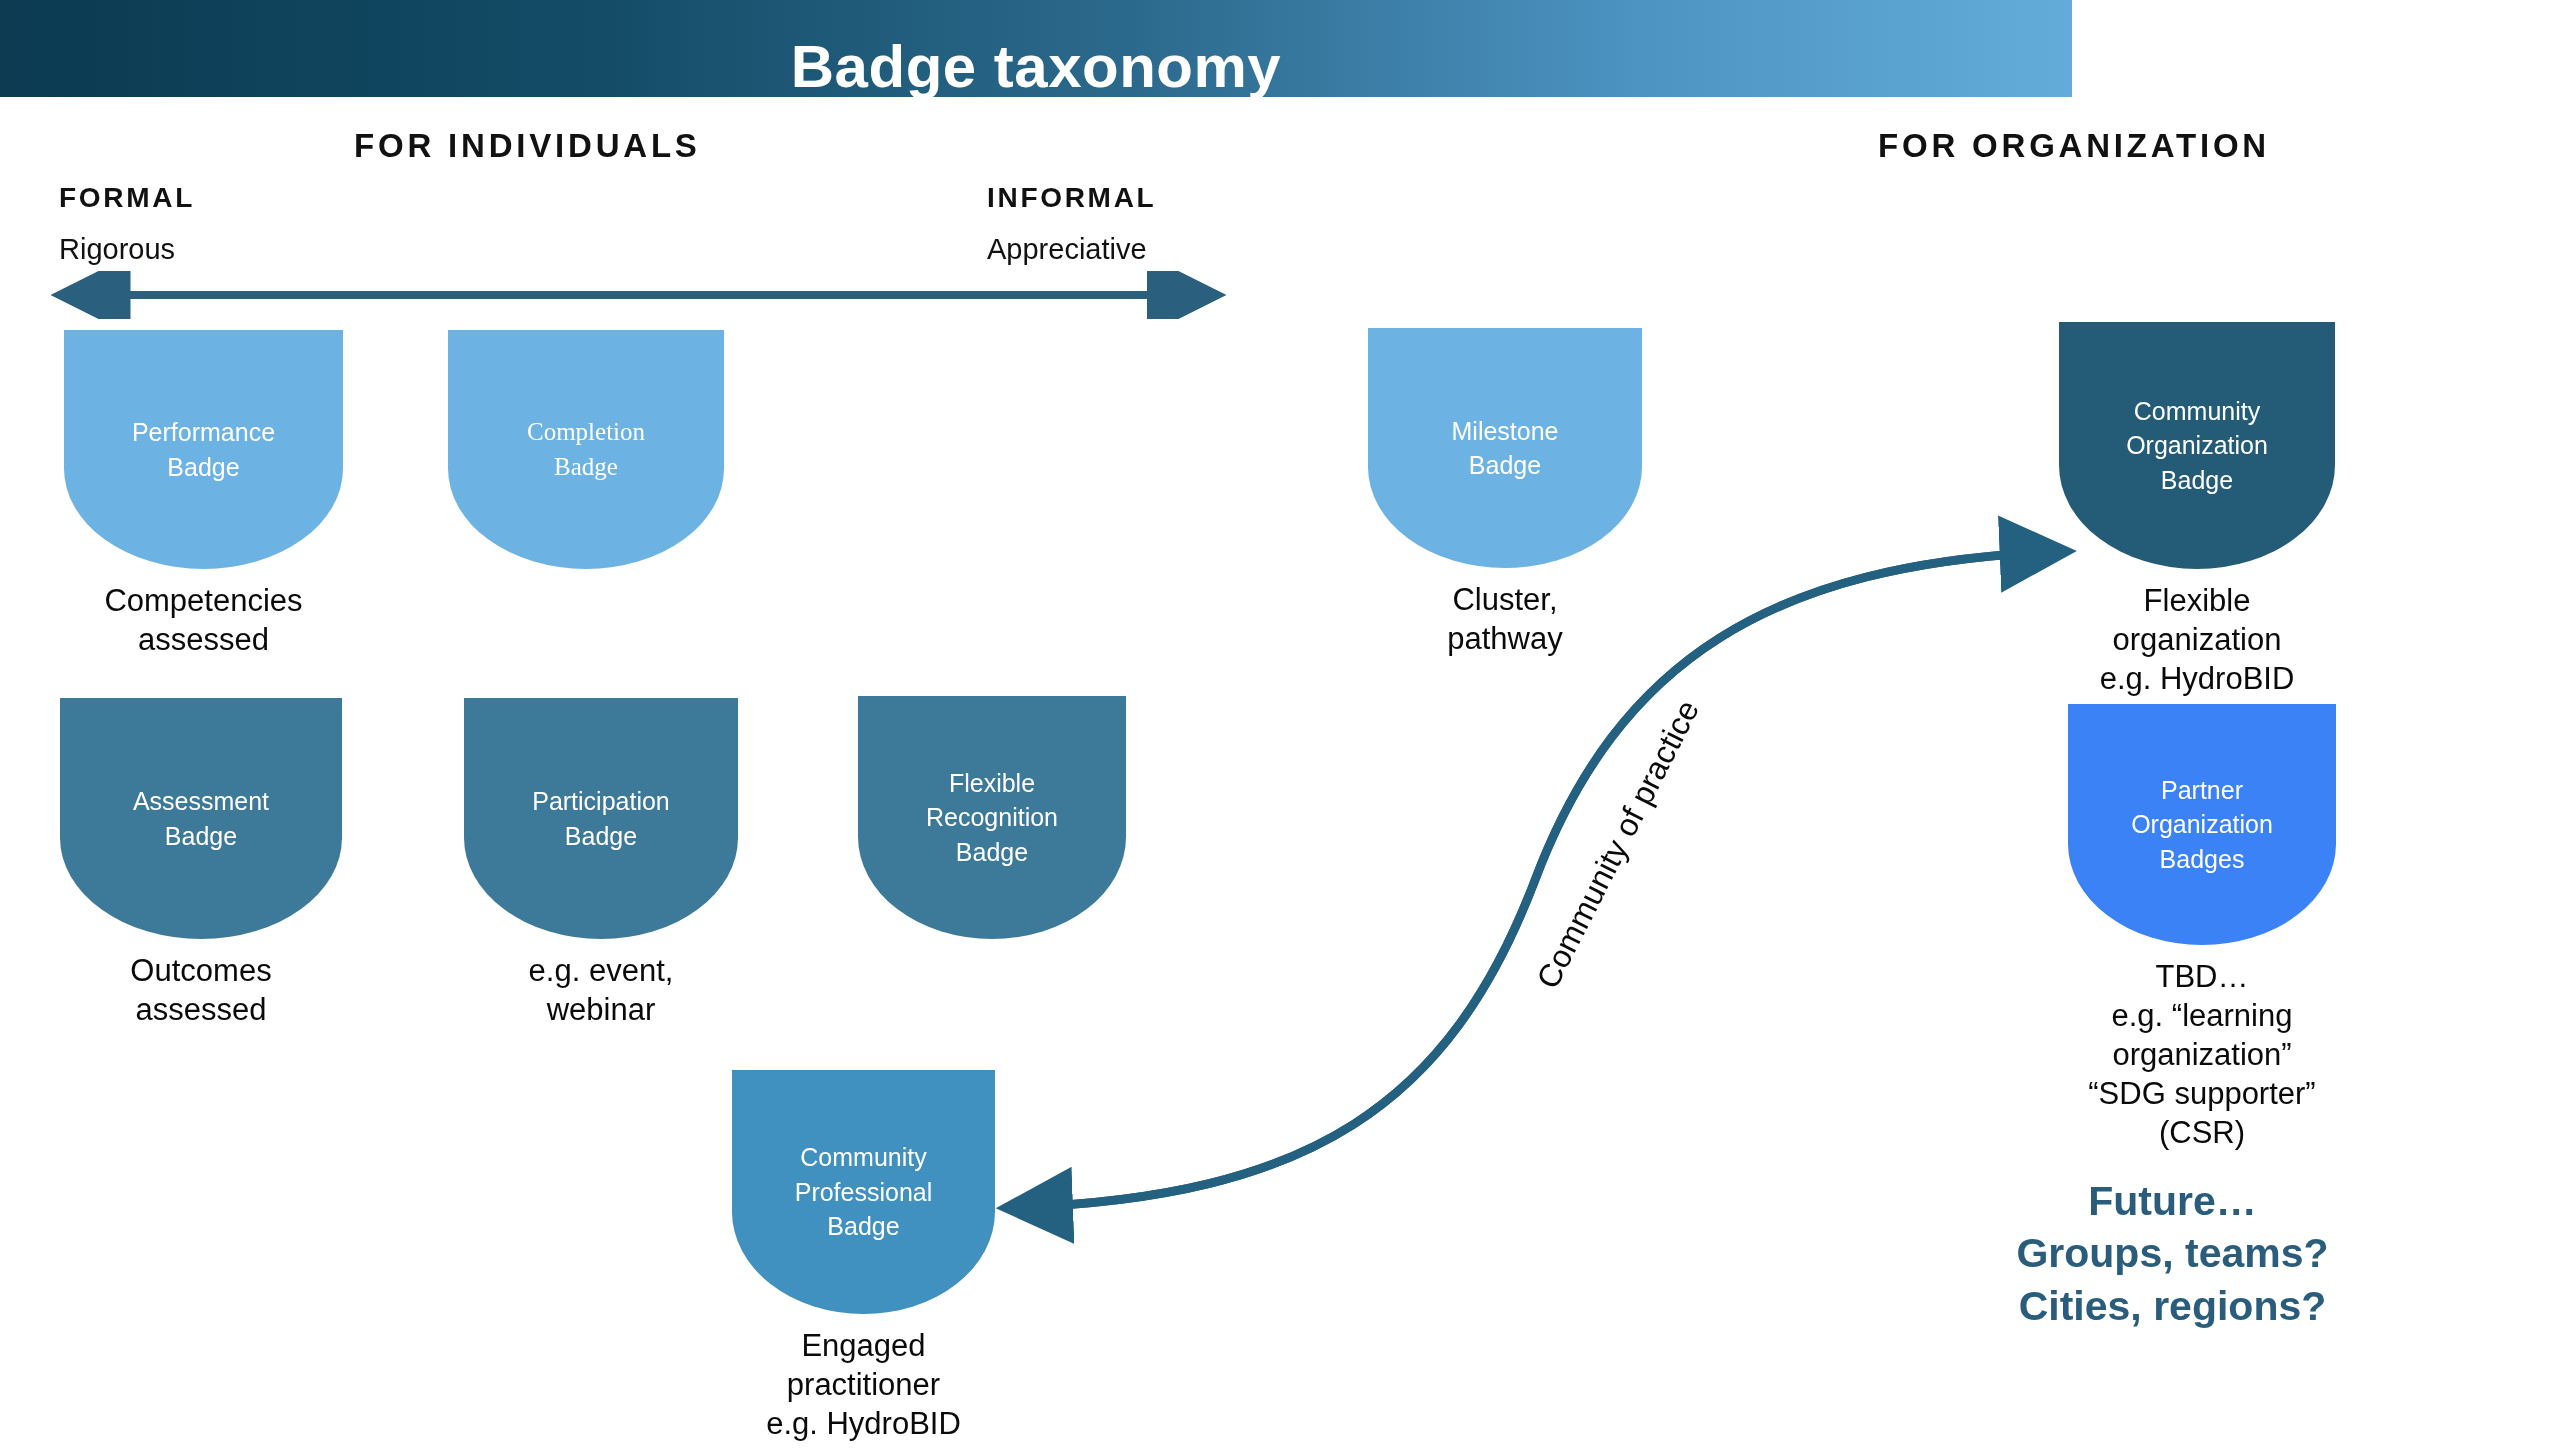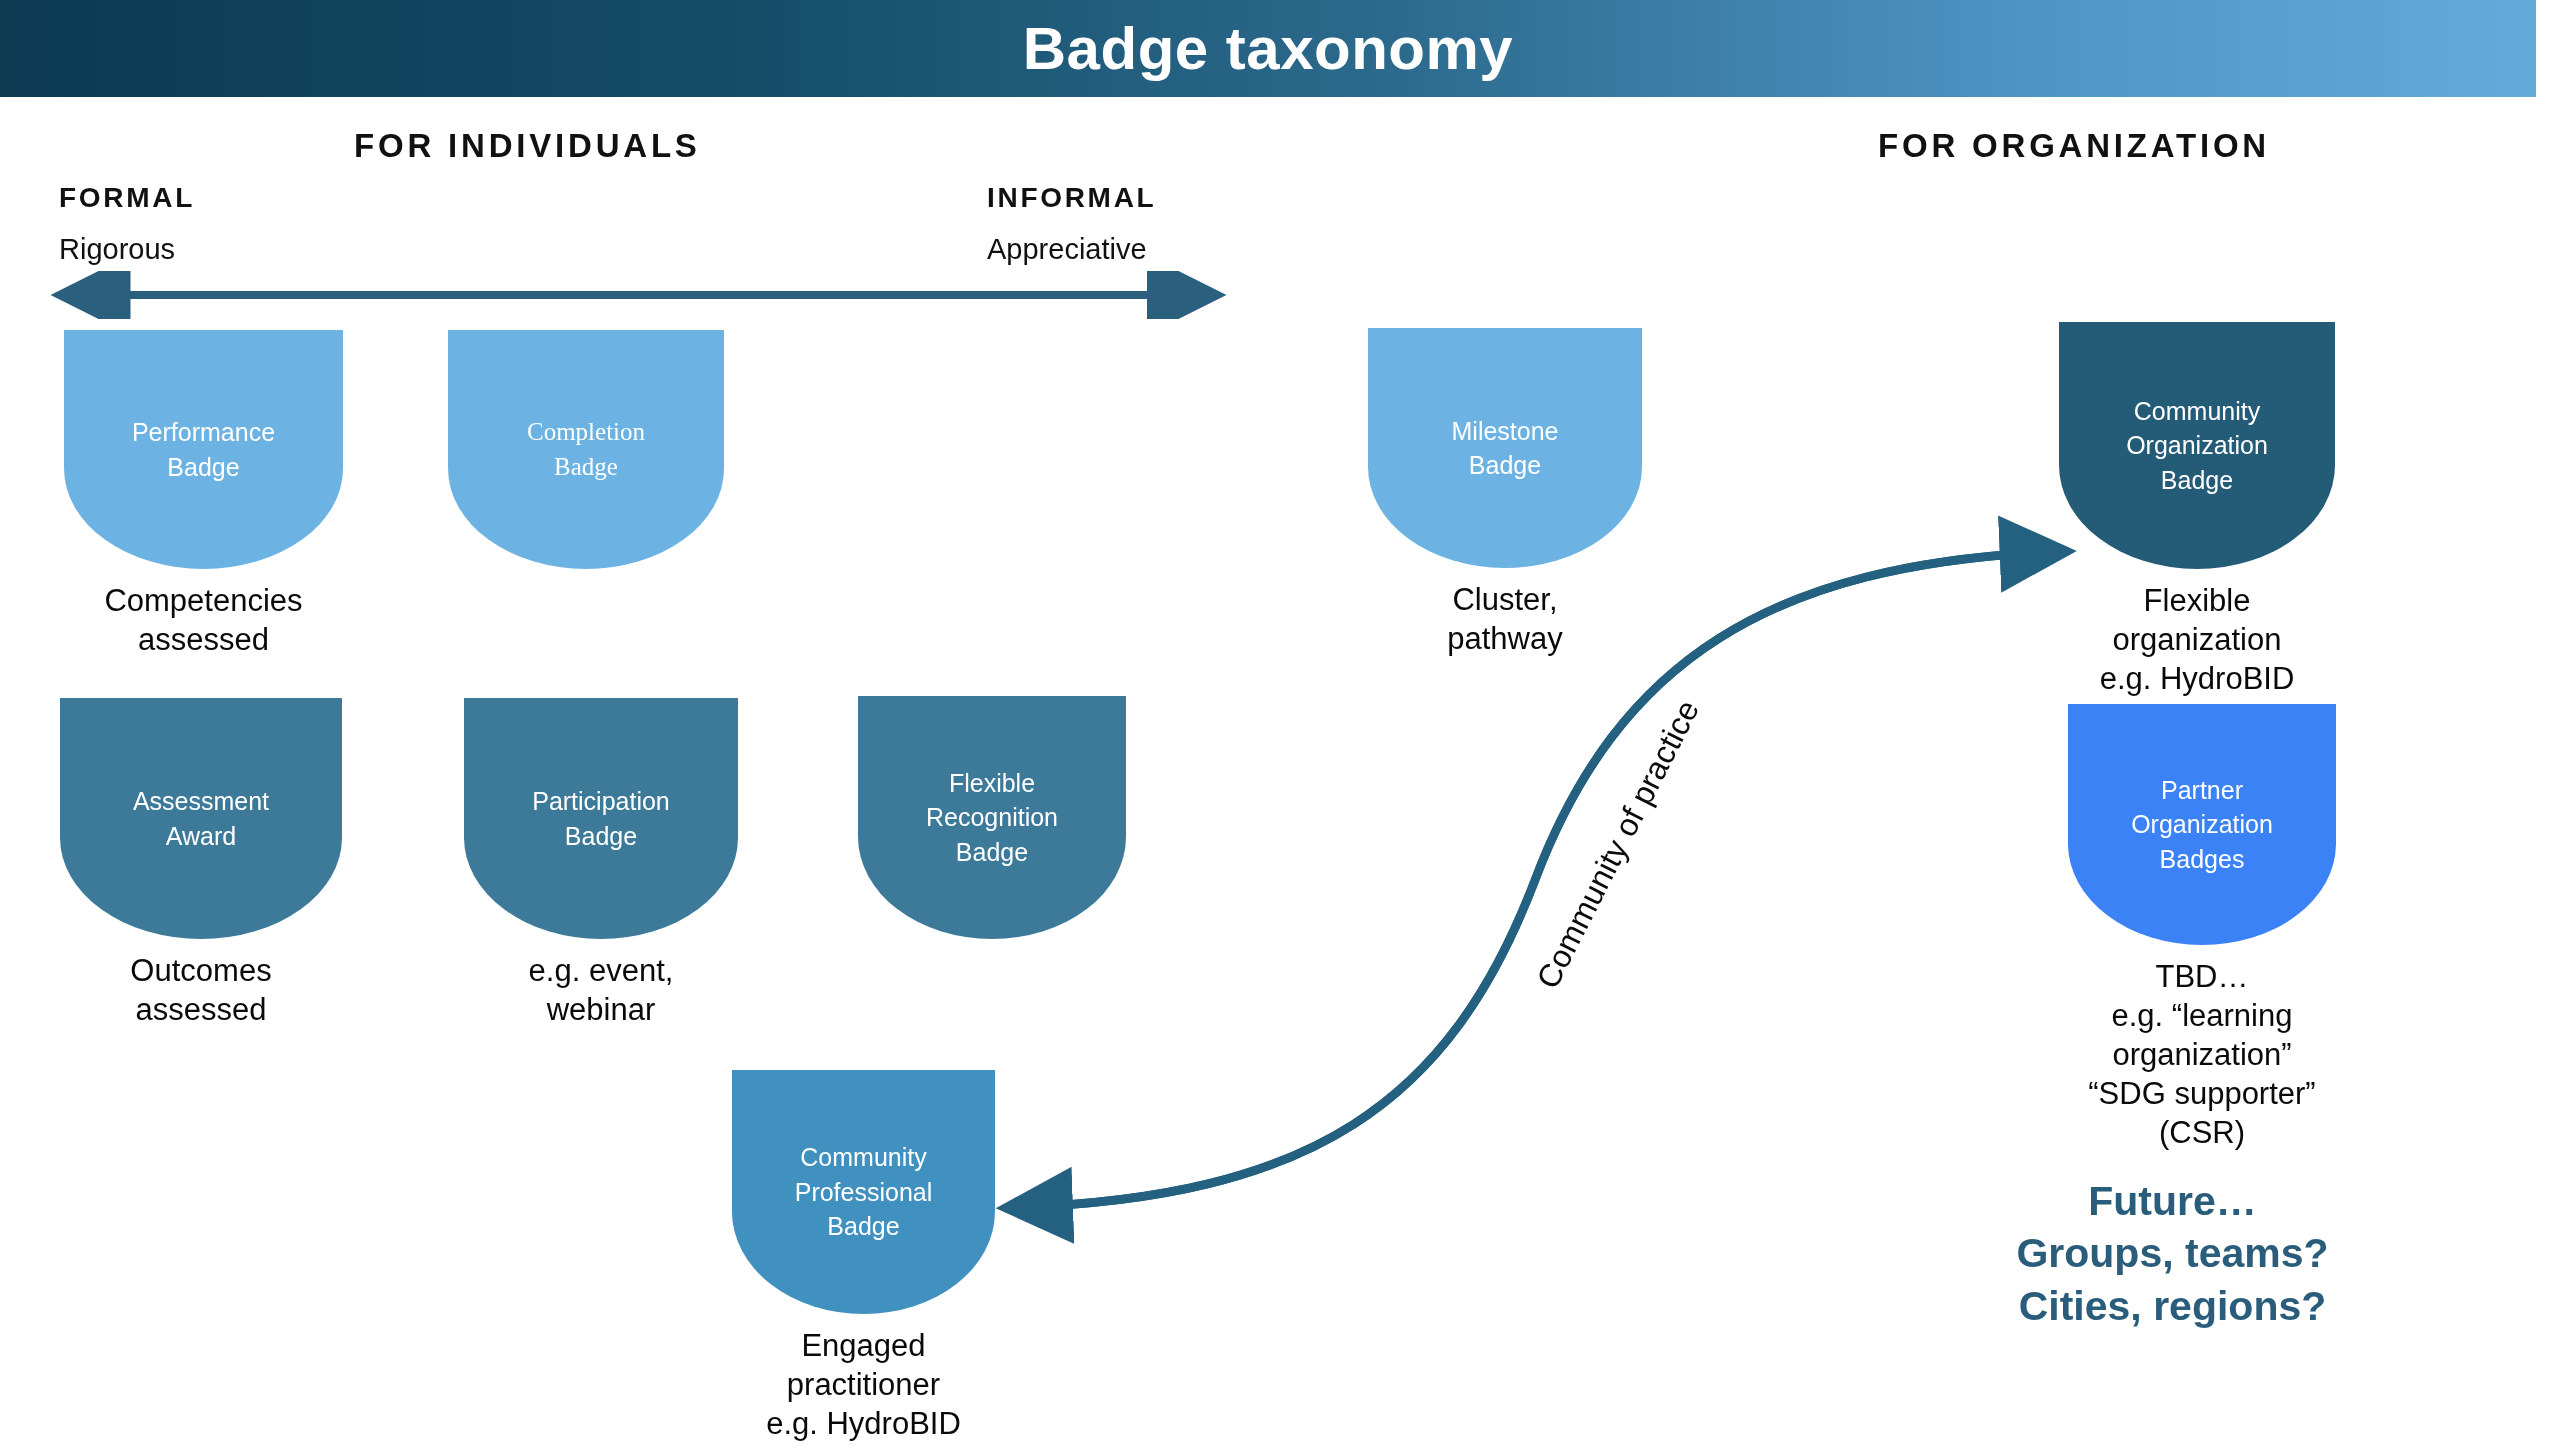--- a/index.html
+++ b/index.html
@@ -16,25 +16,25 @@
     height: 1450px;
     background: #ffffff;
     overflow: hidden;
   }
 
   
   .header-band {
     position: absolute;
     left: 0;
     top: 0;
-    width: 2536px;
+    width: 2072px;
     height: 97px;
     background: linear-gradient(90deg, #0b3a51 0%, #134b66 28%, #2c6a8d 55%, #4e95c4 80%, #63abd9 100%);
     display: flex;
-    align-items: center;
+    align-items: flex-end;
     justify-content: center;
   }
   .header-title {
     color: #ffffff;
     font-size: 60px;
     font-weight: bold;
     letter-spacing: 0.5px;
     line-height: 1;
     white-space: nowrap;
   }
@@ -209,21 +209,21 @@
 Organization
 Badge</div>
     </div>
     <div class="badge-caption">Flexible organization
 e.g. HydroBID</div>
   </div>
 
   <div class="badge-col" style="left:60px; top:698px; width:282px;">
     <div class="badge-shape" style="width:282px; height:241px; background:#3d7a99;">
       <div class="badge-text">Assessment
-Award</div>
+Badge</div>
     </div>
     <div class="badge-caption">Outcomes
 assessed</div>
   </div>
 
   <div class="badge-col" style="left:464px; top:698px; width:274px;">
     <div class="badge-shape" style="width:274px; height:241px; background:#3d7a99;">
       <div class="badge-text">Participation
 Badge</div>
     </div>

